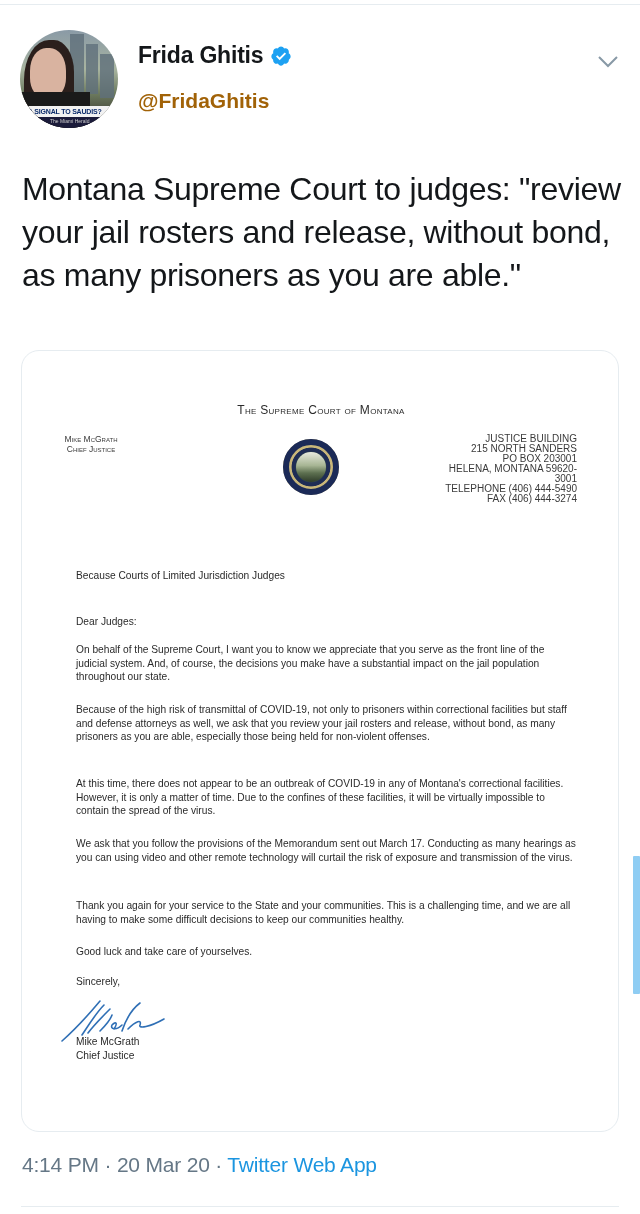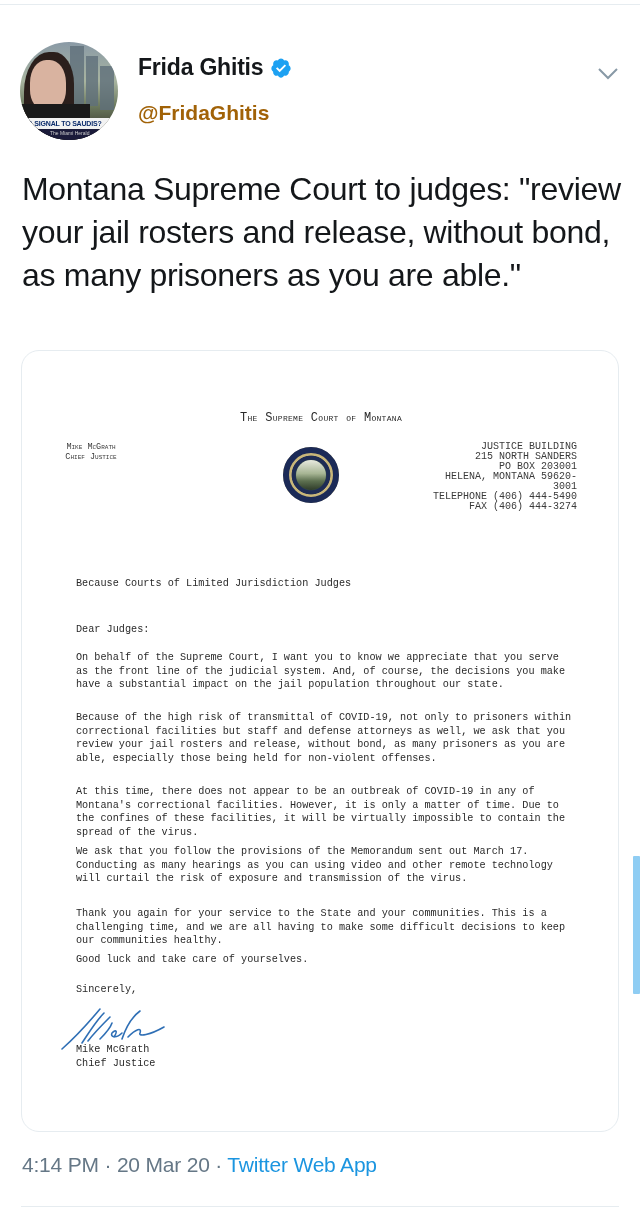--- a/index.html
+++ b/index.html
@@ -1,42 +1,42 @@
 <!DOCTYPE html>
 <html><head>
 <meta charset="utf-8">
 <style>
   * { box-sizing: border-box; margin: 0; padding: 0; }
   html, body { width: 640px; height: 1214px; background: #ffffff; overflow: hidden; }
   body { font-family: "Liberation Sans", "DejaVu Sans", sans-serif; color: #14171a; position: relative; }
 
   .top-divider { position: absolute; left: 0; top: 4px; width: 640px; height: 1px; background: #e6ecf0; }
 
-  .header { position: absolute; left: 0; top: 16px; width: 640px; height: 120px; }
+  .header { position: absolute; left: 0; top: 4px; width: 640px; height: 120px; }
   .avatar { position: absolute; left: 20px; top: 26px; width: 98px; height: 98px; border-radius: 50%; overflow: hidden;
             background: linear-gradient(180deg, #8a9aa6 0%, #a8b4a0 40%, #6c7a5e 65%, #2a2420 100%); }
   .avatar .bldg { position: absolute; background: #5f6f7a; opacity: .8; }
   .avatar .face { position: absolute; left: 10px; top: 18px; width: 36px; height: 50px; border-radius: 45% 45% 40% 40%; background: #d9b3a0; }
   .avatar .hair { position: absolute; left: 4px; top: 10px; width: 50px; height: 80px; border-radius: 50% 40% 20% 20%; background: #2b1f1c; }
   .avatar .body { position: absolute; left: 0; top: 62px; width: 70px; height: 40px; background: #1a1a1a; }
   .avatar .banner { position: absolute; left: 0; top: 76px; width: 98px; height: 11px; background: #f2f2f2; color: #0a2a6a;
                     font-size: 7px; font-weight: bold; line-height: 11px; padding-left: 8px; letter-spacing: -.2px; }
   .avatar .banner2 { position: absolute; left: 0; top: 87px; width: 98px; height: 11px; background: #1b1b3a; color: #ccc; font-size: 5px; padding-left: 30px; line-height: 8px; }
 
   .name-row { position: absolute; left: 138px; top: 38px; display: flex; align-items: center; }
   .display-name { font-size: 23px; font-weight: bold; color: #14171a; letter-spacing: -.2px; }
   .verified { margin-left: 7px; width: 22px; height: 22px; }
   .handle { position: absolute; left: 138px; top: 85px; font-size: 21px; color: #a16207; font-weight: bold; }
   .chevron { position: absolute; left: 596px; top: 50px; width: 24px; height: 16px; cursor: pointer; }
 
   .tweet-text { position: absolute; left: 22px; top: 148px; width: 600px; font-size: 32px; line-height: 43px; color: #14171a; letter-spacing: -.3px; margin-top: 20px; }
 
   .card { position: absolute; left: 21px; top: 350px; width: 598px; height: 782px; border: 1px solid #e6ecf0; border-radius: 18px; background: #fff; }
 
-  .letter { position: absolute; left: 0; top: 12px; width: 598px; height: 782px; font-family: Liberation Mono, monospace; color: #2a2a2a; }
+  .letter { position: absolute; left: 0; top: 4px; width: 598px; height: 782px; font-family: Liberation Sans, sans-serif; color: #2a2a2a; }
   .lh-title { position: absolute; left: 0; width: 598px; top: 48px; text-align: center; font-size: 12px; letter-spacing: .3px; font-variant: small-caps; }
   .lh-left { position: absolute; left: 24px; top: 79px; width: 90px; text-align: center; font-size: 8.5px; line-height: 10px; font-variant: small-caps; color: #3a3a3a; }
   .lh-right { position: absolute; left: 405px; top: 79px; width: 150px; text-align: right; font-size: 10px; line-height: 10px; color: #3a3a3a; text-transform: uppercase; }
   .seal { position: absolute; left: 261px; top: 84px; width: 56px; height: 56px; border-radius: 50%;
           background: radial-gradient(circle at 50% 50%, #9fb08a 0%, #6f8560 28%, #3d5640 36%, #1e2c55 40%, #1e2c55 48%, #c9b77a 50%, #b8a66a 100%); }
   .seal .ring-text { position: absolute; inset: 0; border-radius: 50%; border: 6px solid #1b2a57; }
   .seal .inner { position: absolute; left: 13px; top: 13px; width: 30px; height: 30px; border-radius: 50%; background: linear-gradient(180deg, #e8eadf 0%, #a7b594 45%, #5d7050 70%, #2f3c2a 100%); }
 
   .body-text { position: absolute; left: 54px; font-size: 10.2px; line-height: 13.6px; color: #2a2a2a; width: 500px; }
   .p-date { top: 168px; }

